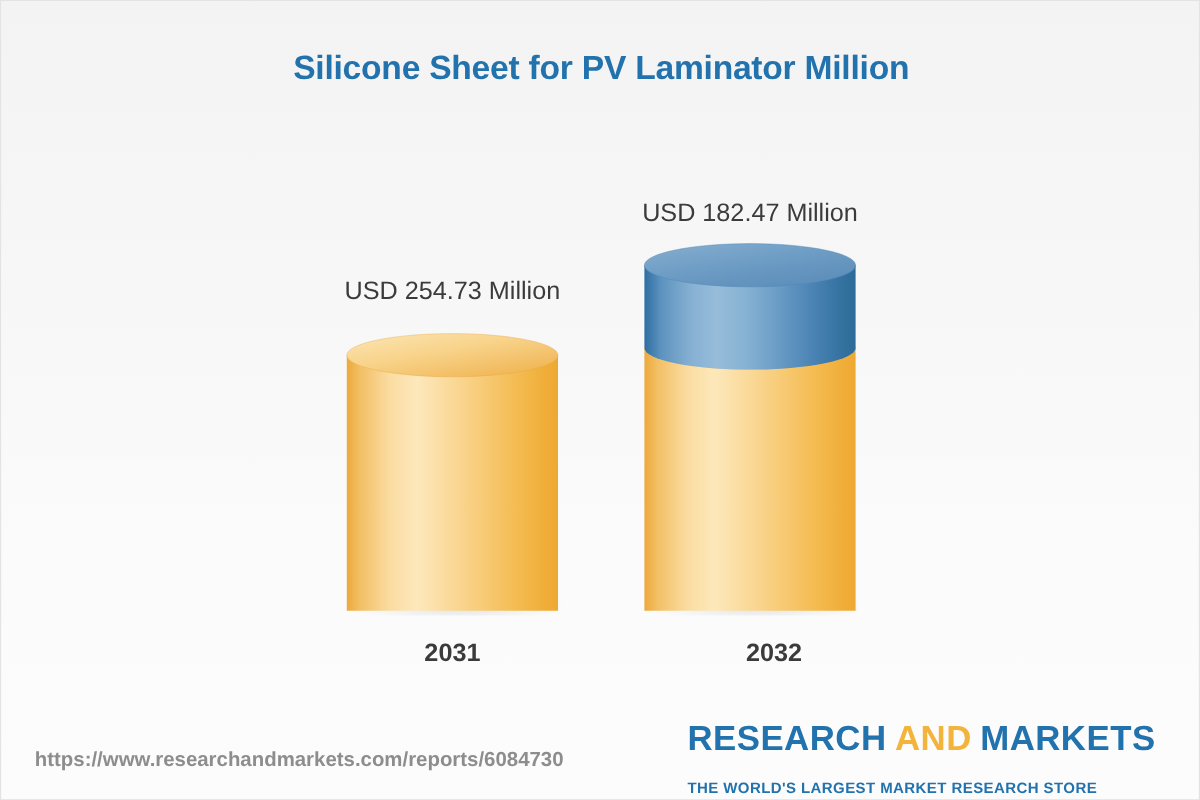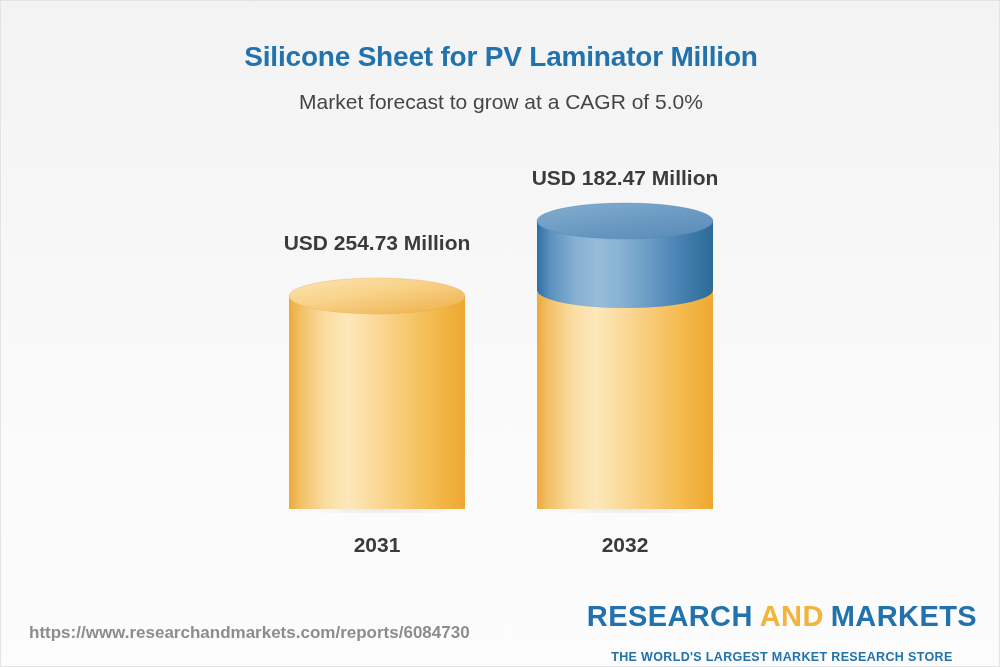--- a/index.html
+++ b/index.html
@@ -52,21 +52,21 @@
     top: 0;
     width: 1000px;
     height: 600px;
   }
 
   .value-label {
     position: absolute;
     width: 300px;
     text-align: center;
     font-size: 21px;
-    font-weight: bold;
+    font-weight: normal;
     color: #3b3b3b;
     white-space: nowrap;
   }
 
   .cat-label {
     position: absolute;
     width: 300px;
     text-align: center;
     font-size: 21px;
     font-weight: bold;
@@ -83,23 +83,23 @@
     left: 28px;
     top: 622px;
     font-size: 17px;
     color: #8d8d8d;
     letter-spacing: 0px;
     font-weight: bold;
   }
 
   .logo {
     position: absolute;
-    right: 22px;
+    right: 36px;
     top: 600px;
-    text-align: center;
+    text-align: left;
   }
   .logo-main {
     font-size: 29px;
     font-weight: bold;
     letter-spacing: 0.4px;
     line-height: 1.05;
     white-space: nowrap;
   }
   .logo-word-blue { color: #2172ad; }
   .logo-word-gold { color: #f2b43c; }
@@ -112,21 +112,20 @@
     white-space: nowrap;
   }
 </style>
 </head>
 <body>
 
 <div class="canvas">
 
   <div class="chart-title">Silicone Sheet for PV Laminator Million</div>
 
-  <div class="chart-subtitle">Market forecast to grow at a CAGR of 5.0%</div>
 
   <div class="plot">
 
     <div class="value-label" style="left:226px; top:230px;">USD 254.73 Million</div>
 
     <svg class="cylinder" style="left:286px; top:276px;" width="180" height="236" viewBox="0 0 180 236">
       <defs>
         <linearGradient id="yellowBody" x1="0" y1="0" x2="1" y2="0">
           <stop offset="0%" stop-color="#eca93c"></stop>
           <stop offset="6%" stop-color="#f2bf63"></stop>
@@ -207,21 +206,21 @@
       <path d="M 2 88 L 2 307 L 178 307 L 178 88 Z" fill="url(#yellowBody2)"></path>
 
       <ellipse cx="90" cy="88" rx="88" ry="18" fill="url(#yellowTop)" opacity="0.9"></ellipse>
 
       <path d="M 2 19 L 2 88 A 88 18 0 0 0 178 88 L 178 19 Z" fill="url(#blueBody)"></path>
 
       <ellipse cx="90" cy="19" rx="88" ry="18" fill="url(#blueTop)"></ellipse>
       <ellipse cx="90" cy="19" rx="88" ry="18" fill="none" stroke="#4d86b6" stroke-width="0.6" opacity="0.6"></ellipse>
     </svg>
 
-    <div class="cat-label" style="left:474px; top:532px;">2032</div>
+    <div class="cat-label" style="left:494px; top:532px;">2032</div>
 
   </div>
 
   <div class="footer-url">https://www.researchandmarkets.com/reports/6084730</div>
 
   <div class="logo">
     <div class="logo-main"><span class="logo-word-blue">RESEARCH</span><span class="logo-word-gold" style="margin:0 7px;">AND</span><span class="logo-word-blue">MARKETS</span></div>
     <div class="logo-tagline">THE WORLD'S LARGEST MARKET RESEARCH STORE</div>
   </div>
 

